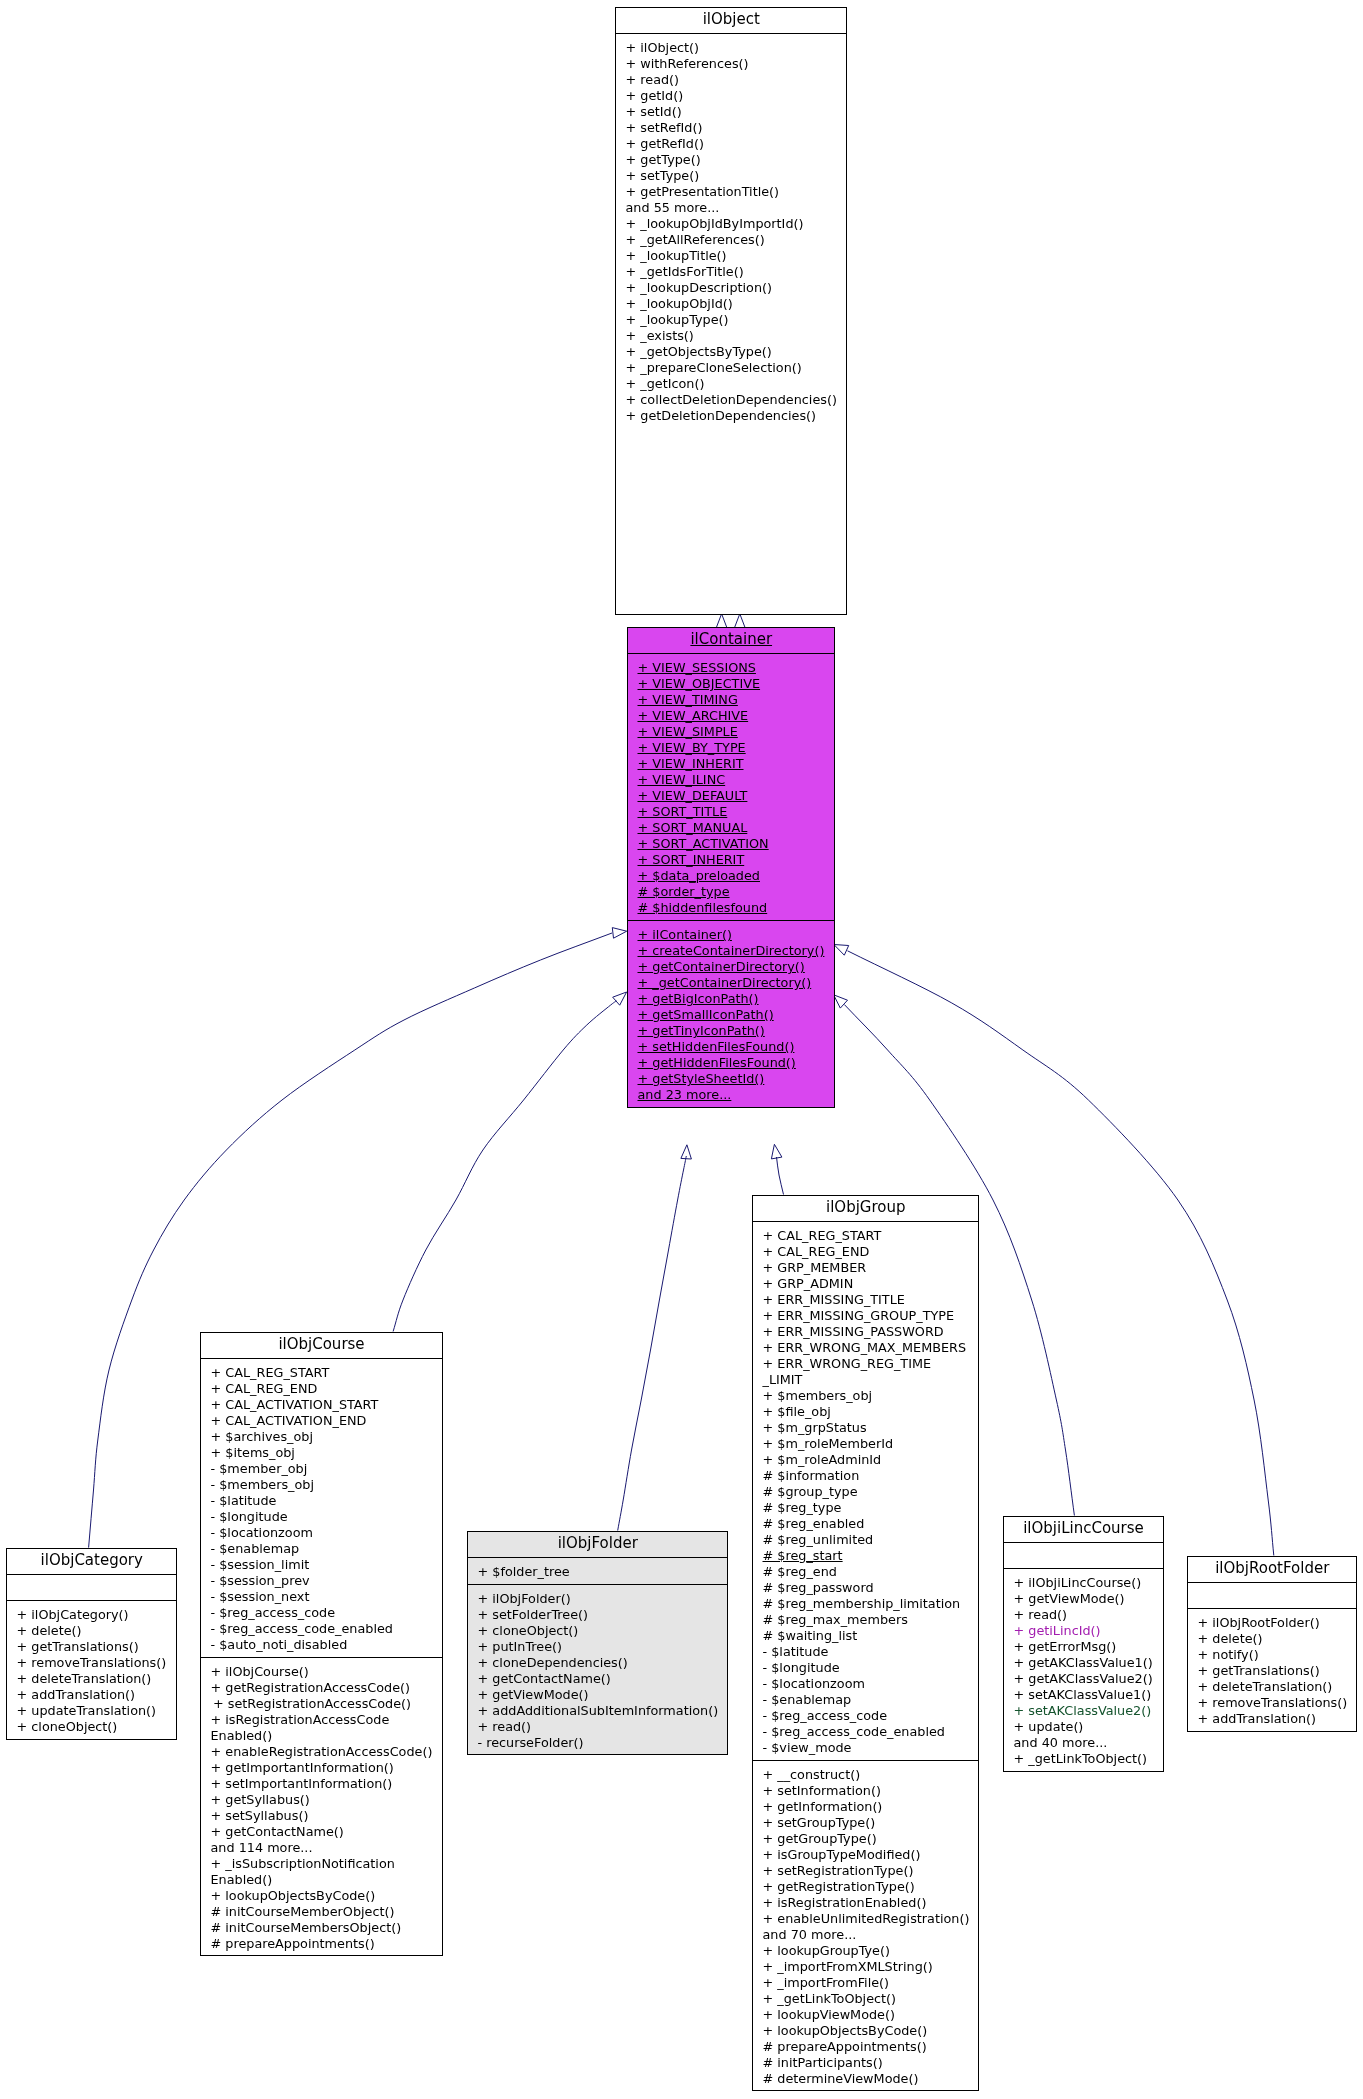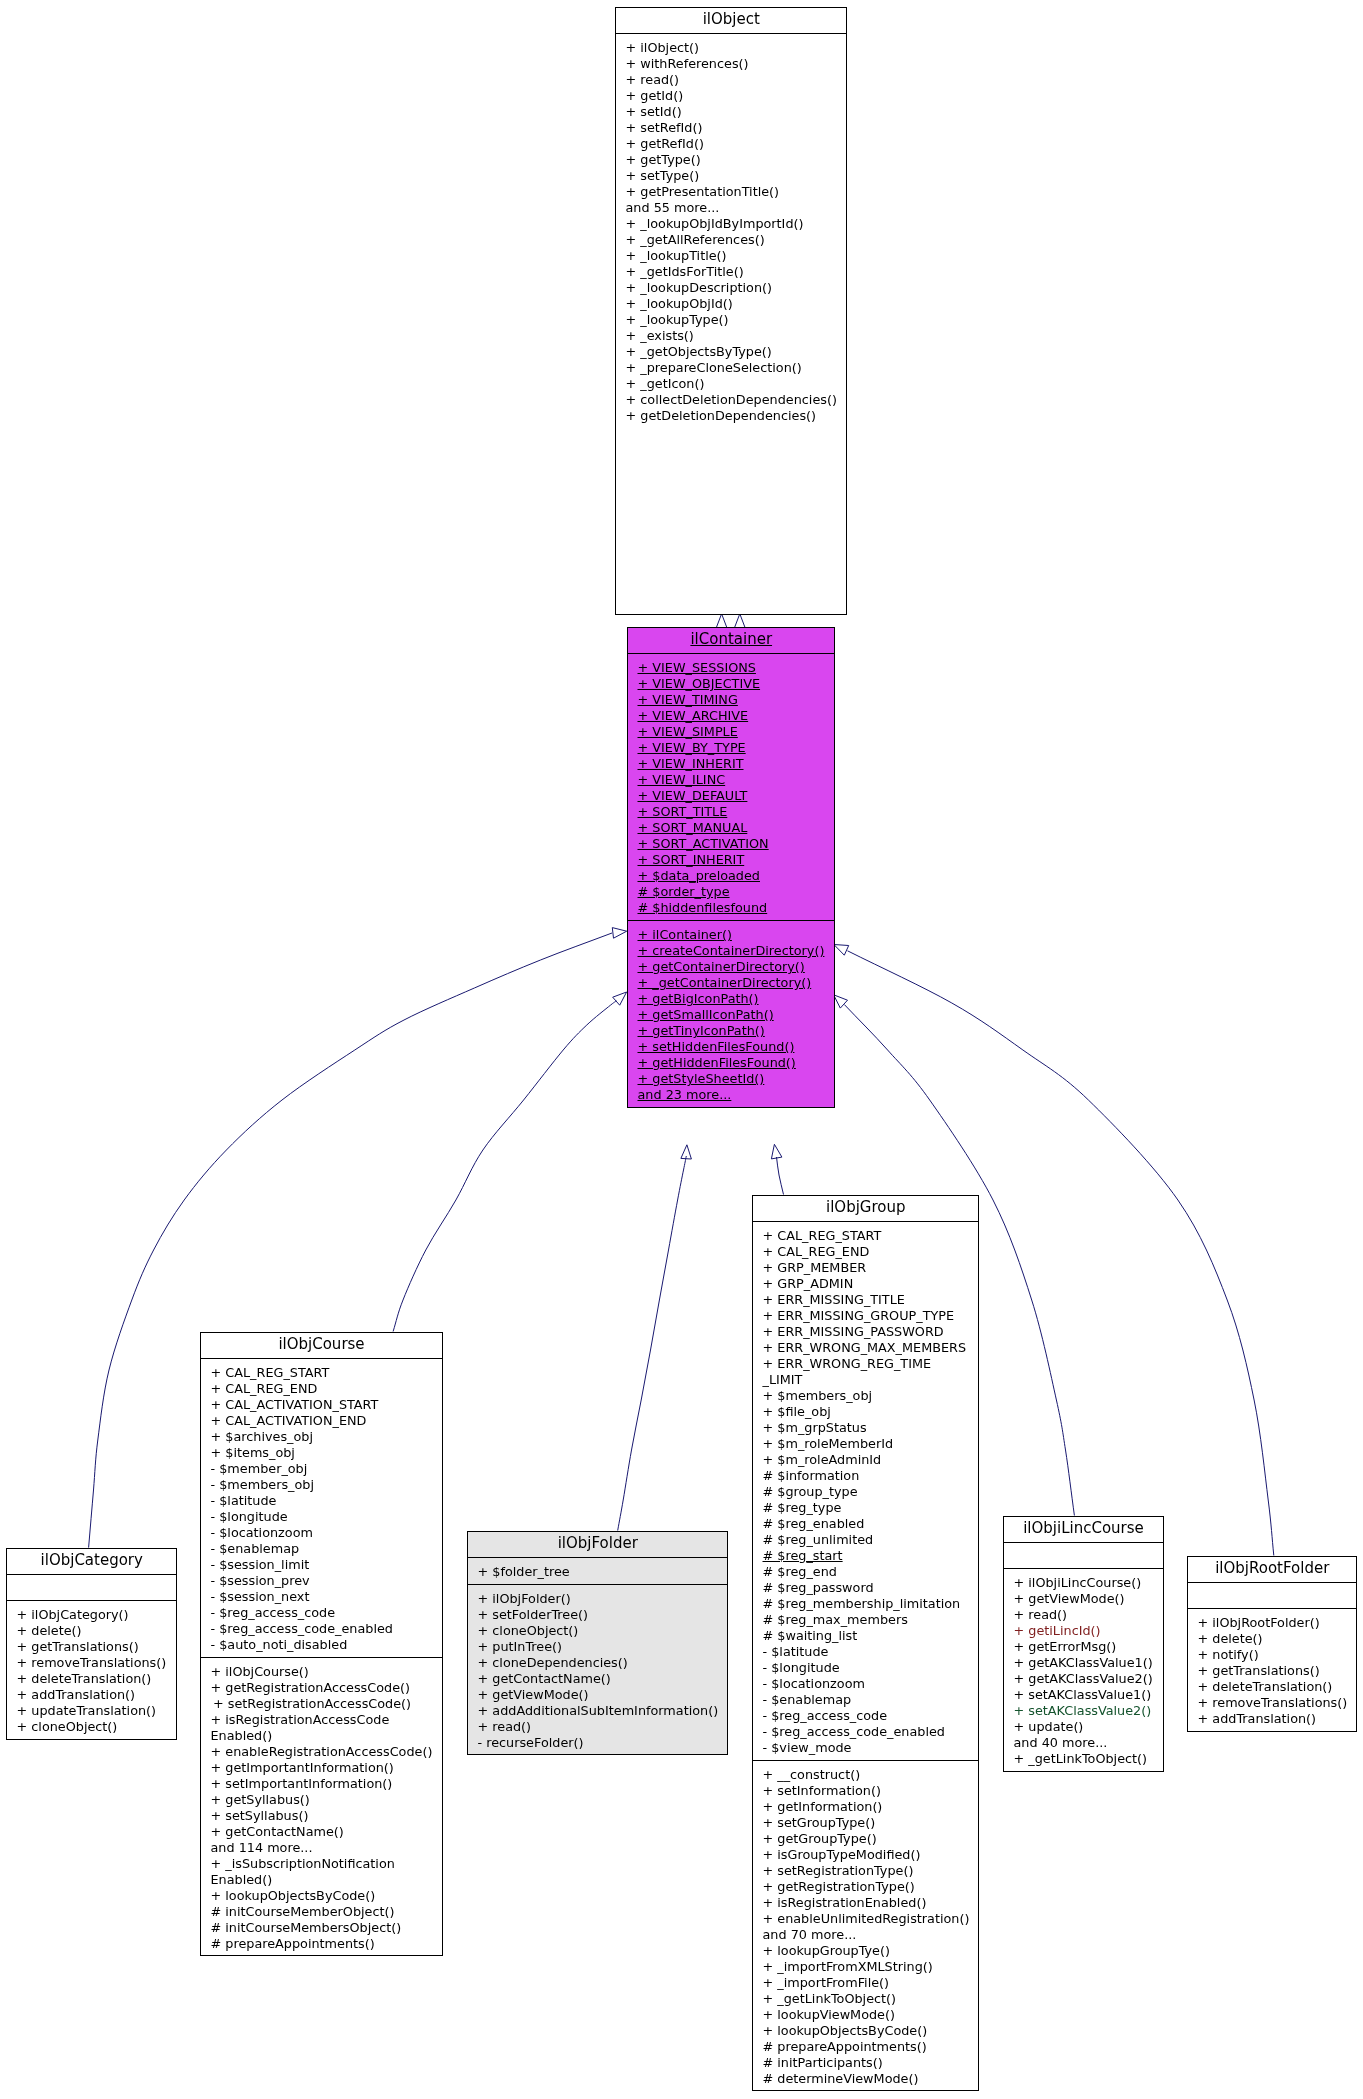--- a/index.html
+++ b/index.html
@@ -255,21 +255,21 @@
         <div class="uml-line" style="color: rgb(0, 0, 0);"># determineViewMode()</div>
       </div>
   </div>
   <div class="uml-class" style="left: 1002.5px; top: 1515.5px; width: 161px; height: 256px; border-color: rgb(0, 0, 0); background: rgb(255, 255, 255);">
     <div class="uml-title">ilObjiLincCourse</div>
     <div class="uml-compartment attributes is-empty" style="height: 26.5px; border-bottom-color: rgb(0, 0, 0);"></div>
     <div class="uml-compartment methods" style="height: 203px; border-bottom-color: rgb(0, 0, 0);">
         <div class="uml-line" style="color: rgb(0, 0, 0);">+ ilObjiLincCourse()</div>
         <div class="uml-line" style="color: rgb(0, 0, 0);">+ getViewMode()</div>
         <div class="uml-line" style="color: rgb(0, 0, 0);">+ read()</div>
-        <div class="uml-line" style="color: #7f1d1d;">+ getiLincId()</div>
+        <div class="uml-line" style="color: #a21caf;">+ getiLincId()</div>
         <div class="uml-line" style="color: rgb(0, 0, 0);">+ getErrorMsg()</div>
         <div class="uml-line" style="color: rgb(0, 0, 0);">+ getAKClassValue1()</div>
         <div class="uml-line" style="color: rgb(0, 0, 0);">+ getAKClassValue2()</div>
         <div class="uml-line" style="color: rgb(0, 0, 0);">+ setAKClassValue1()</div>
         <div class="uml-line" style="color: #14532d;">+ setAKClassValue2()</div>
         <div class="uml-line" style="color: rgb(0, 0, 0);">+ update()</div>
         <div class="uml-line" style="color: rgb(0, 0, 0);">and 40 more...</div>
         <div class="uml-line" style="color: rgb(0, 0, 0);">+ _getLinkToObject()</div>
       </div>
   </div>

